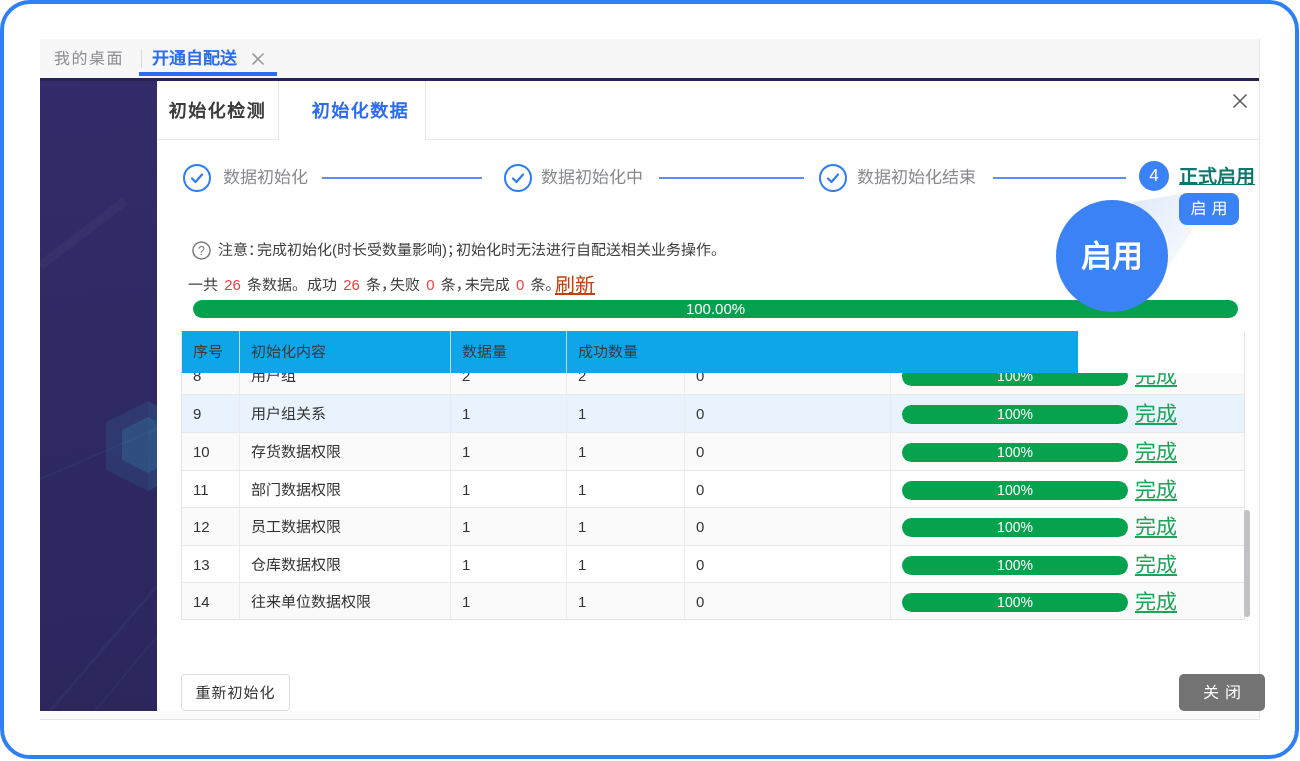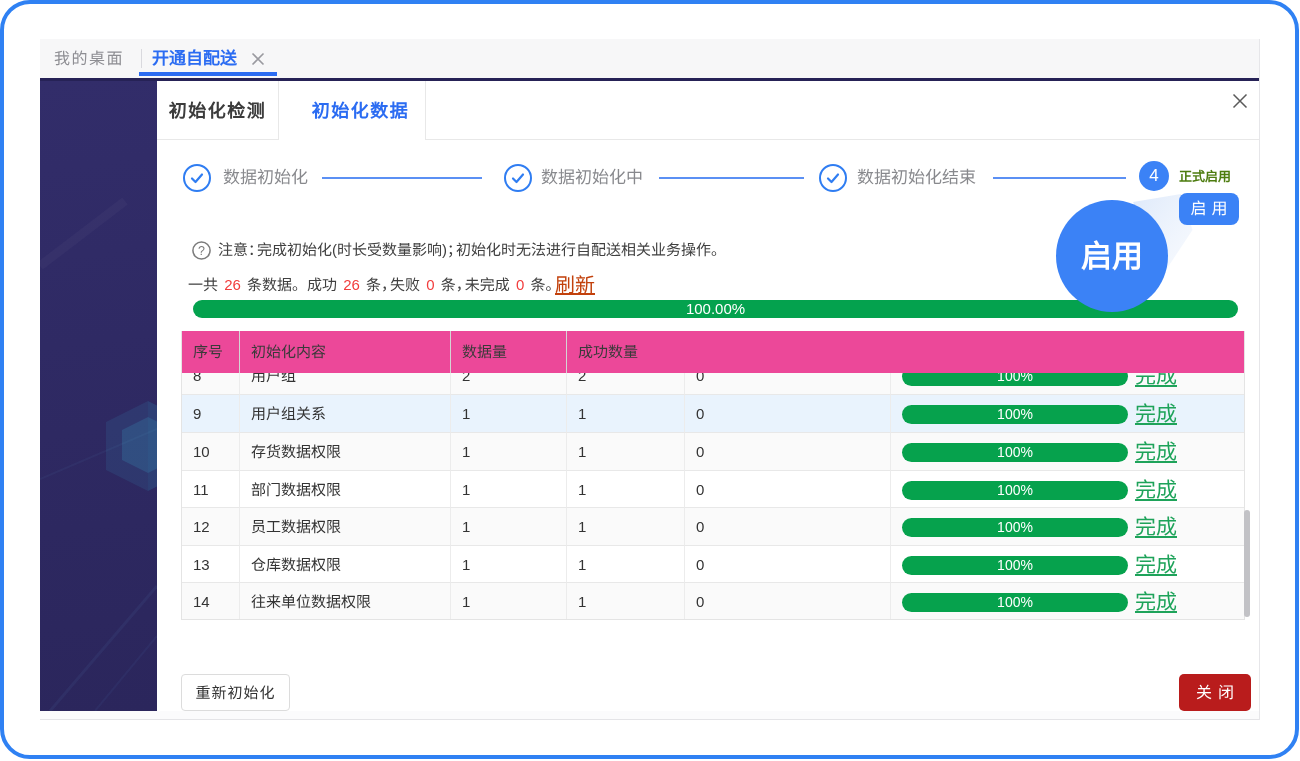--- a/index.html
+++ b/index.html
@@ -36,36 +36,36 @@
   .red { color:#f23d3d; margin:0 2px; }
   #refresh { position:absolute; left:398px; top:194px; font-size:20px; color:#c2410c; text-decoration:underline; height:20px; line-height:20px;}
   
   #pbar { position:absolute; left:36px; top:219px; width:1045px; height:18px; background:#04a24e; border-radius:9px; color:#fff; font-size:15px; text-align:center; line-height:18px; }
   
   #beam { position:absolute; left:950px; top:100px; pointer-events:none; }
   #bigc { position:absolute; left:899px; top:119px; width:112px; height:112px; border-radius:50%; background:#3b82f6; color:#fff; font-size:31px; font-weight:bold; letter-spacing:0px; text-align:center; line-height:113px; }
   #qbtn { position:absolute; left:1022px; top:112px; width:60px; height:32px; background:#3b82f6; border-radius:8px; color:#fff; font-size:16px; letter-spacing:5px; text-align:center; line-height:32px; text-indent:5px; }
   
   #tbl { position:absolute; left:24px; top:250px; width:1064px; height:289px; border:1px solid #e4e4e4; border-top:none; }
-  #thead { position:absolute; left:0; top:0; width:1062px; height:42px; background:#ec4899; display:flex; }
+  #thead { position:absolute; left:0; top:0; width:896px; height:42px; background:#0ea5e9; display:flex; }
   .th { height:42px; line-height:42px; font-size:15px; color:#3a3a3a; padding-left:11px; border-right:1px solid #d4d4d4; }
   .th:last-child { border-right:none; }
   #tbody { position:absolute; left:0; top:42px; width:1062px; height:246px; overflow:hidden; }
   .tr { display:flex; width:1062px; height:38px; } .tr.h37 { height:37.6px; }
   .td { height:100%; line-height:37px; font-size:15px; color:#333; padding-left:11px; border-right:1px solid #ececec; border-bottom:1px solid #e8e8e8; position:relative; }
   .td:last-child { border-right:none; }
   .c1 { width:58px; } .c2 { width:211px; } .c3 { width:116px; } .c4 { width:118px; } .c5 { width:206px; } .c6 { width:353px; }
   .zeb { background:#fafafa; }
   .hov { background:#e9f3fd; }
   .pill { position:absolute; left:11px; top:10px; width:226px; height:19px; background:#06a24d; border-radius:9.5px; color:#fff; font-size:14px; text-align:center; line-height:19px; }
   .done { position:absolute; left:244px; top:0; color:#1ea35a; font-size:21px;text-decoration:underline; }
   #sthumb { position:absolute; left:1087px; top:429px; width:6px; height:107px; background:#c2c2c6; border-radius:3.5px; }
   
   #rebtn { position:absolute; left:24px; top:593px; width:109px; height:37px; border:1px solid #dcdcdc; border-radius:4px; background:#fff; font-size:15px; color:#333; text-align:center; line-height:35px; letter-spacing:1px; }
-  #clbtn { position:absolute; left:1022px; top:593px; width:72px; height:37px; background:#b91c1c; border-radius:5px; color:#fff; font-size:16px; letter-spacing:6px; text-indent:6px; text-align:center; line-height:37px; }
+  #clbtn { position:absolute; left:1022px; top:593px; width:86px; height:37px; background:#737373; border-radius:5px; color:#fff; font-size:16px; letter-spacing:6px; text-indent:6px; text-align:center; line-height:37px; }
 </style>
 </head>
 <body>
 <div id="frame"></div>
 
 <div id="tabbar">
   <div id="tab1t">我的桌面</div>
   <div id="tabdiv"></div>
   <div id="tab2t">开通自配送</div>
   <svg id="tabx" viewBox="0 0 14 14">
@@ -106,21 +106,21 @@
         <path d="M7 12.5 L10.5 16 L17 8.5" stroke="#2f7df2" stroke-width="2.2" fill="none" stroke-linecap="round" stroke-linejoin="round"></path>
       </svg></div>
   <div class="stepl" style="left:384px; top:85px;">数据初始化中</div>
   <div class="stepline" style="left:502px; top:96px; width:145px;"></div>
   <div class="stepc" style="left:662px; top:83px;"><svg width="24" height="24" viewBox="0 0 24 24">
         <path d="M7 12.5 L10.5 16 L17 8.5" stroke="#2f7df2" stroke-width="2.2" fill="none" stroke-linecap="round" stroke-linejoin="round"></path>
       </svg></div>
   <div class="stepl" style="left:700px; top:85px;">数据初始化结束</div>
   <div class="stepline" style="left:836px; top:96px; width:133px;"></div>
   <div class="stepc" style="left:982px; top:80px; width:30px; height:30px; background:#3b82f6; border:none; color:#fff; font-size:17px; text-align:center; line-height:30px;">4</div>
-  <div class="stepl" style="left:1022px; top:84px; color:#4d7c0f; font-weight:bold; font-size:13px;">正式启用</div>
+  <div class="stepl" style="left:1022px; top:84px; color:#0f766e; font-weight:bold; font-size:19px;text-decoration:underline;">正式启用</div>
 
   <div id="noteline"><svg width="19" height="19" viewBox="0 0 19 19" style="vertical-align:-4.5px; margin-right:7px;">
         <circle cx="9.5" cy="9.5" r="8.6" fill="none" stroke="#7b7b7b" stroke-width="1.5"></circle>
         <text x="9.5" y="14" text-anchor="middle" font-size="12.5" fill="#7b7b7b" font-family="Liberation Sans">?</text>
       </svg>注意<span class="pn">：</span>完成初始化(时长受数量影响)<span class="pn">；</span>初始化时无法进行自配送相关业务操作<span class="pn">。</span></div>
   <div id="sumline">一共 <span class="red">26</span> 条数据。成功 <span class="red">26</span> 条<span class="pn">，</span>失败 <span class="red">0</span> 条<span class="pn">，</span>未完成 <span class="red">0</span> 条<span class="pn">。</span></div>
   <div id="refresh">刷新</div>
   <div id="pbar">100.00%</div>
 
   <svg id="beam" width="160" height="130" viewBox="0 0 160 130">

